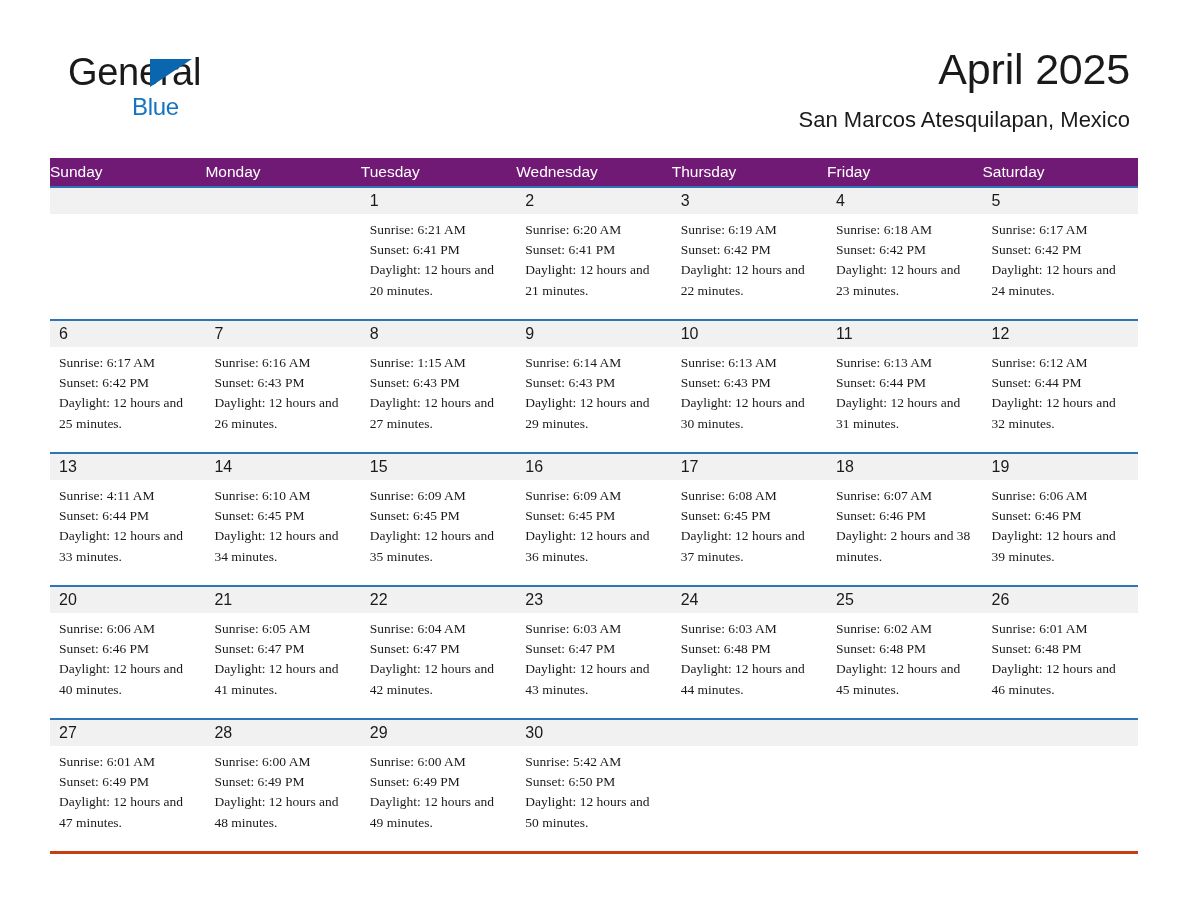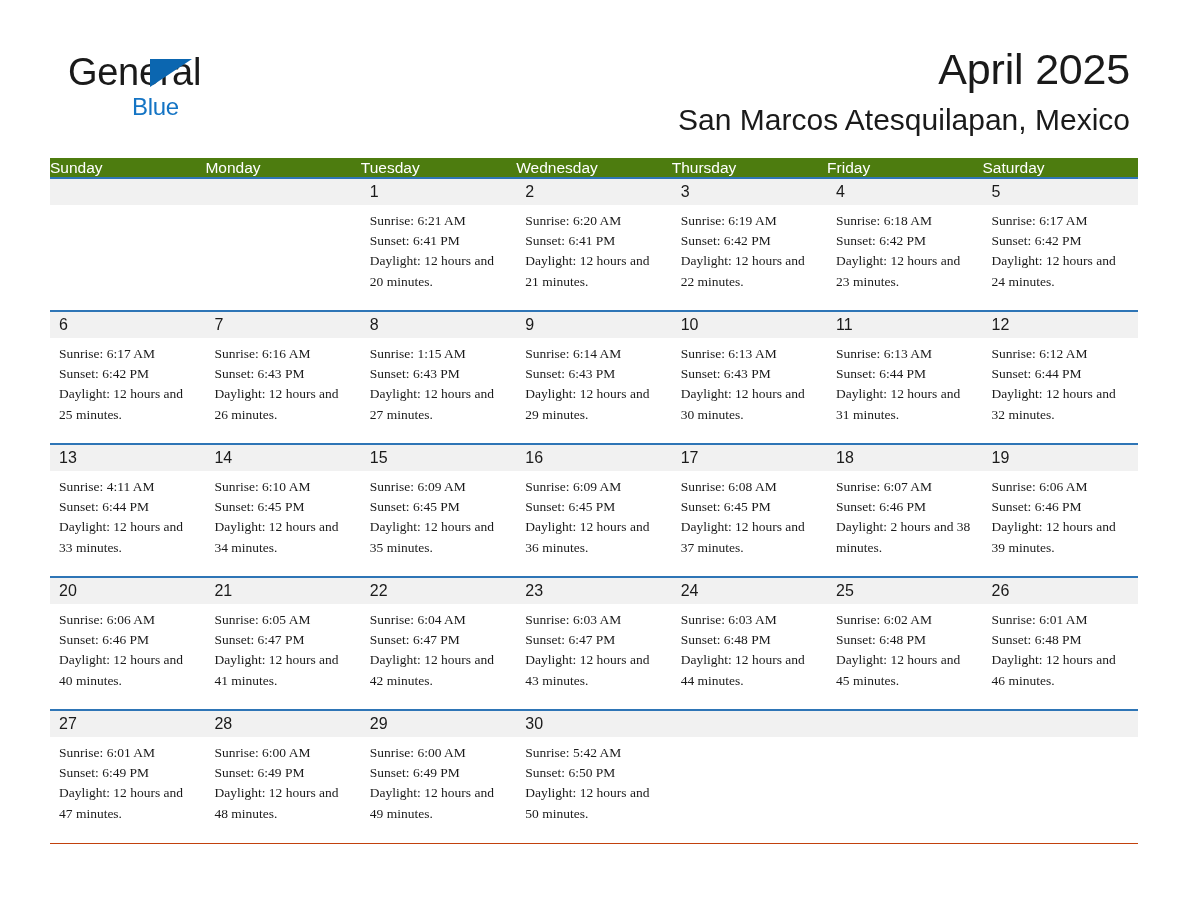--- a/index.html
+++ b/index.html
@@ -74,21 +74,21 @@
   }
   .cal-title {
     font-size: 43px;
     line-height: 50px;
     color: #1a1a1a;
     font-weight: normal;
     margin: 0;
     letter-spacing: -0.2px;
   }
   .cal-subtitle {
-    font-size: 30px;
+    font-size: 22px;
     line-height: 30px;
     color: #1a1a1a;
     margin: 11px 0 0 0;
     font-weight: normal;
   }
 
   
   .calendar {
     position: absolute;
     left: 50px;
@@ -96,39 +96,39 @@
     width: 1088px;
     border-collapse: collapse;
     table-layout: fixed;
   }
   .calendar th, .calendar td {
     width: 155.43px;
     padding: 0;
     margin: 0;
   }
   thead th {
-    background: #4d7c0f;
+    background: #701a75;
     color: #ffffff;
     font-size: 15.5px;
     font-weight: normal;
     text-align: left;
-    height: 20px;
+    height: 29px;
     vertical-align: middle;
     padding: 0 0 0 10px;
     box-sizing: border-box;
   }
   .week-row > td {
     vertical-align: top;
     border-top: 2px solid #2e75b6;
     background: #ffffff;
     height: 133px;
     box-sizing: border-box;
   }
   .week-row.last-row > td {
-    border-bottom: 1px solid #c2410c;
+    border-bottom: 3px solid #c2410c;
   }
   .daynum {
     background: #f1f1f1;
     height: 26px;
     line-height: 26px;
     font-size: 16px;
     color: #1a1a1a;
     padding-left: 9px;
     box-sizing: border-box;
   }

